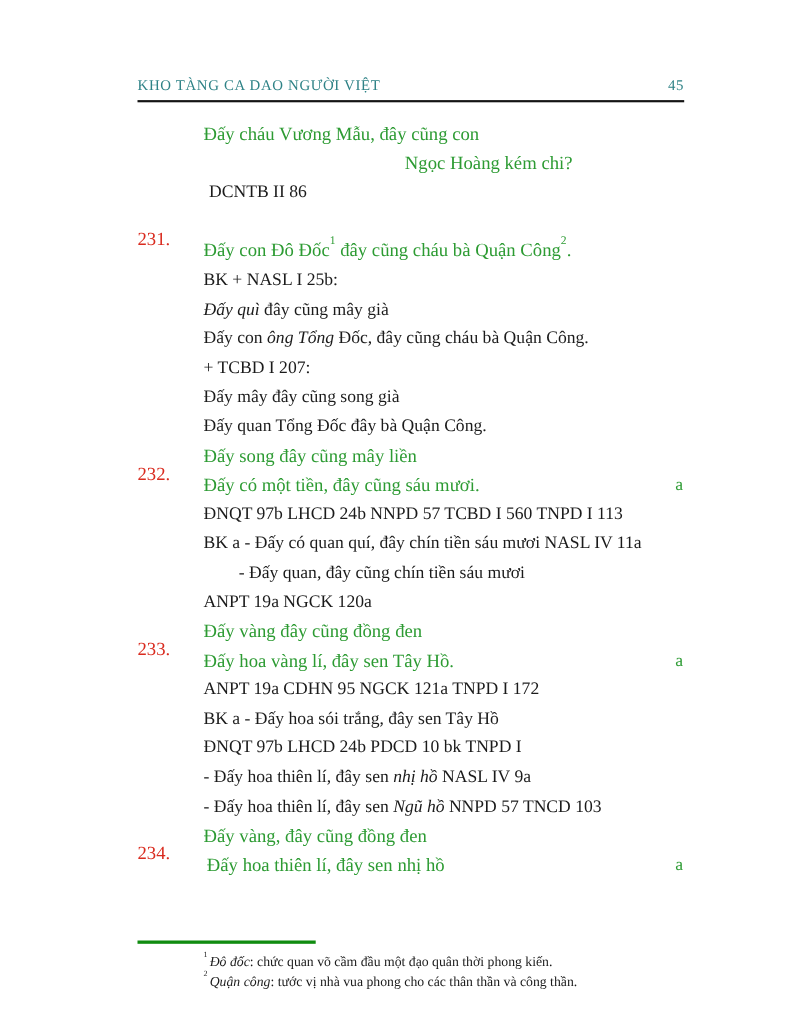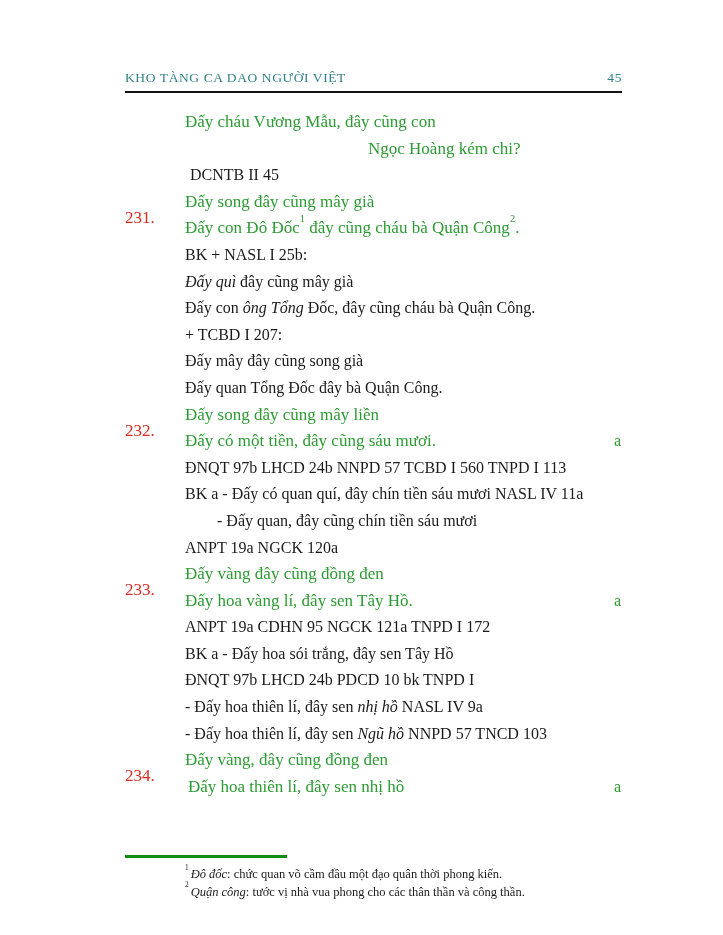--- a/index.html
+++ b/index.html
@@ -58,22 +58,22 @@
 
   <div class="header">
     <span>KHO TÀNG CA DAO NGƯỜI VIỆT</span>
     <span>45</span>
   </div>
   <div class="header-rule"></div>
 
   <div class="content">
       <div class="line verse"><span><span>Đấy cháu Vương Mẫu, đây cũng con</span></span></div>
       <div class="line verse"><span style="padding-left: 183px;"><span>Ngọc Hoàng kém chi?</span></span></div>
-      <div class="line cite"><span style="padding-left: 5px;"><span>DCNTB II 45</span></span></div>
-      <div class="line verse"><span class="entry-num">231.</span><span><span>Đấy song đây cũng mây già</span></span></div>
+      <div class="line cite"><span style="padding-left: 5px;"><span>DCNTB II 86</span></span></div>
+      <div class="line verse"><span class="entry-num">231.</span></div>
       <div class="line verse"><span><span>Đấy con Đô Đốc</span><sup>1</sup><span> đây cũng cháu bà Quận Công</span><sup>2</sup><span>.</span></span></div>
       <div class="line cite"><span><span>BK + NASL I 25b:</span></span></div>
       <div class="line cite"><span><span class="it">Đấy quì</span><span> đây cũng mây già</span></span></div>
       <div class="line cite"><span><span>Đấy con </span><span class="it">ông Tổng </span><span>Đốc, đây cũng cháu bà Quận Công.</span></span></div>
       <div class="line cite"><span><span>+ TCBD I 207:</span></span></div>
       <div class="line cite"><span><span>Đấy mây đây cũng song già</span></span></div>
       <div class="line cite"><span><span>Đấy quan Tổng Đốc đây bà Quận Công.</span></span></div>
       <div class="line verse"><span class="entry-num">232.</span><span><span>Đấy song đây cũng mây liền</span></span></div>
       <div class="line verse"><span><span>Đấy có một tiền, đây cũng sáu mươi.</span></span><span class="right-mark">a</span></div>
       <div class="line cite"><span><span>ĐNQT 97b LHCD 24b NNPD 57 TCBD I 560 TNPD I 113</span></span></div>

